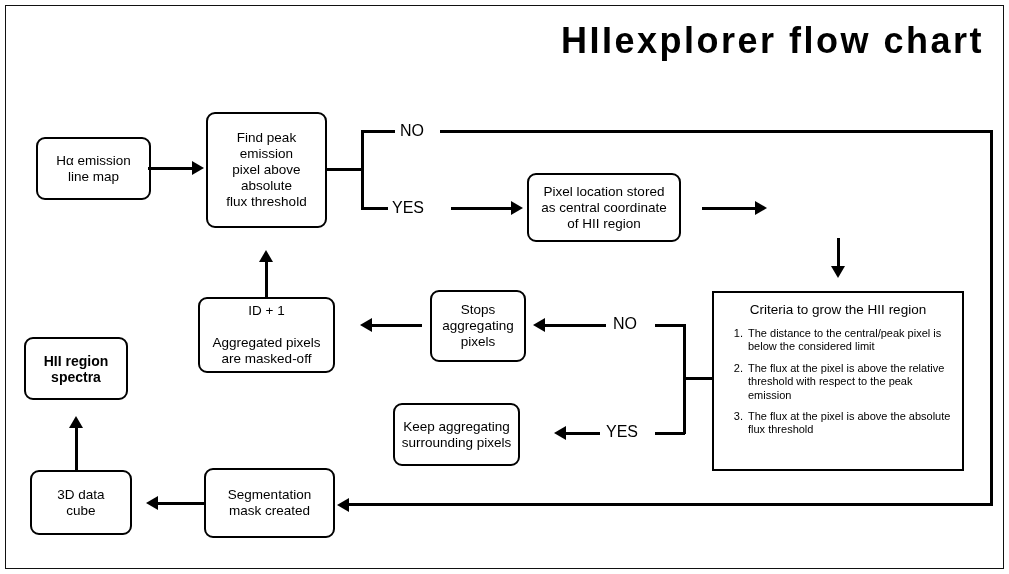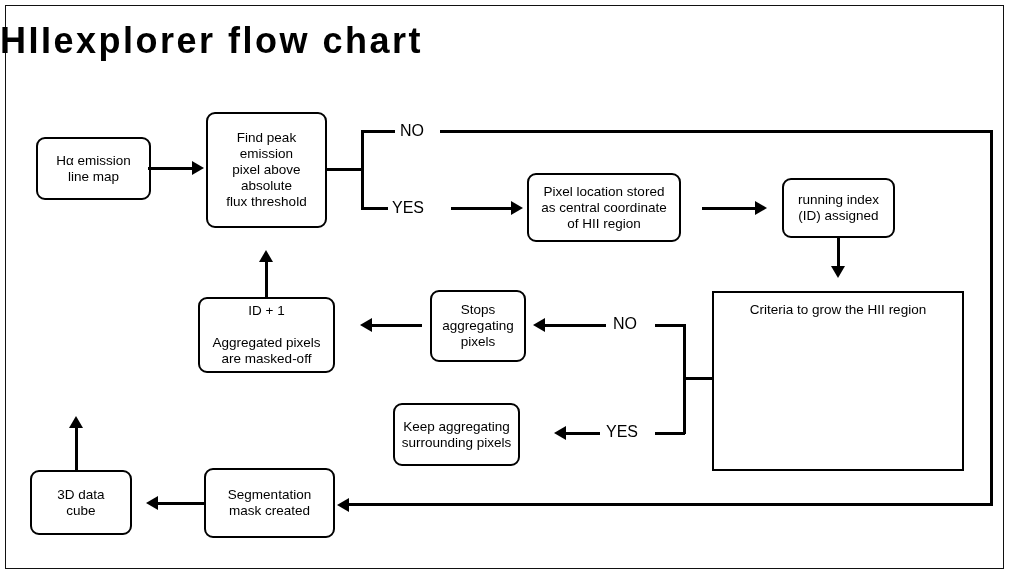--- a/index.html
+++ b/index.html
@@ -3,21 +3,21 @@
 <meta charset="utf-8">
 <style>
   html,body{margin:0;padding:0;background:#ffffff;}
   body{width:1009px;height:574px;overflow:hidden;
        font-family:"Liberation Sans","DejaVu Sans",sans-serif;color:#000;}
   #canvas{position:relative;width:1009px;height:574px;background:#fff;}
 
   .frame{position:absolute;left:5px;top:5px;width:999px;height:564px;
          border:1px solid #111;box-sizing:border-box;}
 
-  .title{position:absolute;left:0;top:18px;width:984px;text-align:left;
+  .title{position:absolute;left:0;top:18px;width:984px;text-align:right;
          font-size:36px;font-weight:bold;letter-spacing:2.5px;line-height:46px;}
 
   .node{position:absolute;box-sizing:border-box;border:2.5px solid #000;
         border-radius:9px;background:#fff;display:flex;align-items:center;
         justify-content:center;text-align:center;font-size:13.5px;
         line-height:16px;padding:3px 5px;}
   .node.bold{font-weight:bold;font-size:14px;}
 
   .criteria{position:absolute;box-sizing:border-box;border:2.5px solid #000;
             border-radius:0;background:#fff;padding:9px 10px 8px 10px;}
@@ -50,36 +50,41 @@
   <div class="frame"></div>
 
   <div class="title">HIIexplorer flow chart</div>
 
   <div class="node" style="left:19px;top:137px;width:115px;height:63px;margin-left:17px;">Hα emission<br>line map</div>
 
   <div class="node" style="left:206px;top:112px;width:121px;height:116px;">Find peak<br>emission<br>pixel above<br>absolute<br>flux threshold</div>
 
   <div class="node" style="left:527px;top:173px;width:154px;height:69px;">Pixel location stored<br>as central coordinate<br>of HII region</div>
 
-  <div class="node" style="left:782px;top:178px;width:113px;height:60px;">running index<br>(ID) assigned</div>
 
   <div class="criteria" style="left:712px;top:291px;width:252px;height:180px;">
     <div class="chead">Criteria to grow the HII region</div>
+    <ol>
+      <li>The distance to the central/peak pixel is below the considered limit</li>
+      <li>The flux at the pixel is above the relative threshold with respect to the peak emission</li>
+      <li>The flux at the pixel is above the absolute flux threshold</li>
+    </ol>
   </div>
 
   <div class="node" style="left:198px;top:297px;width:137px;height:76px;">ID + 1<br><br>Aggregated pixels<br>are masked-off</div>
 
   <div class="node" style="left:430px;top:290px;width:96px;height:72px;">Stops<br>aggregating<br>pixels</div>
 
   <div class="node" style="left:393px;top:403px;width:127px;height:63px;">Keep aggregating<br>surrounding pixels</div>
 
   <div class="node" style="left:204px;top:468px;width:131px;height:70px;">Segmentation<br>mask created</div>
 
   <div class="node" style="left:30px;top:470px;width:102px;height:65px;">3D data<br>cube</div>
 
+  <div class="node bold" style="left:24px;top:337px;width:104px;height:63px;">HII region<br>spectra</div>
 
   <div class="lbl" style="left:400px;top:122px;">NO</div>
   <div class="lbl" style="left:392px;top:199px;">YES</div>
   <div class="lbl" style="left:613px;top:315px;">NO</div>
   <div class="lbl" style="left:606px;top:423px;">YES</div>
 
   <div class="h" style="left:148px;top:167px;width:46px;"></div>
   <div class="ar ar-r" style="left:192px;top:161px;"></div>
 
   <div class="h" style="left:327px;top:168px;width:37px;"></div>

